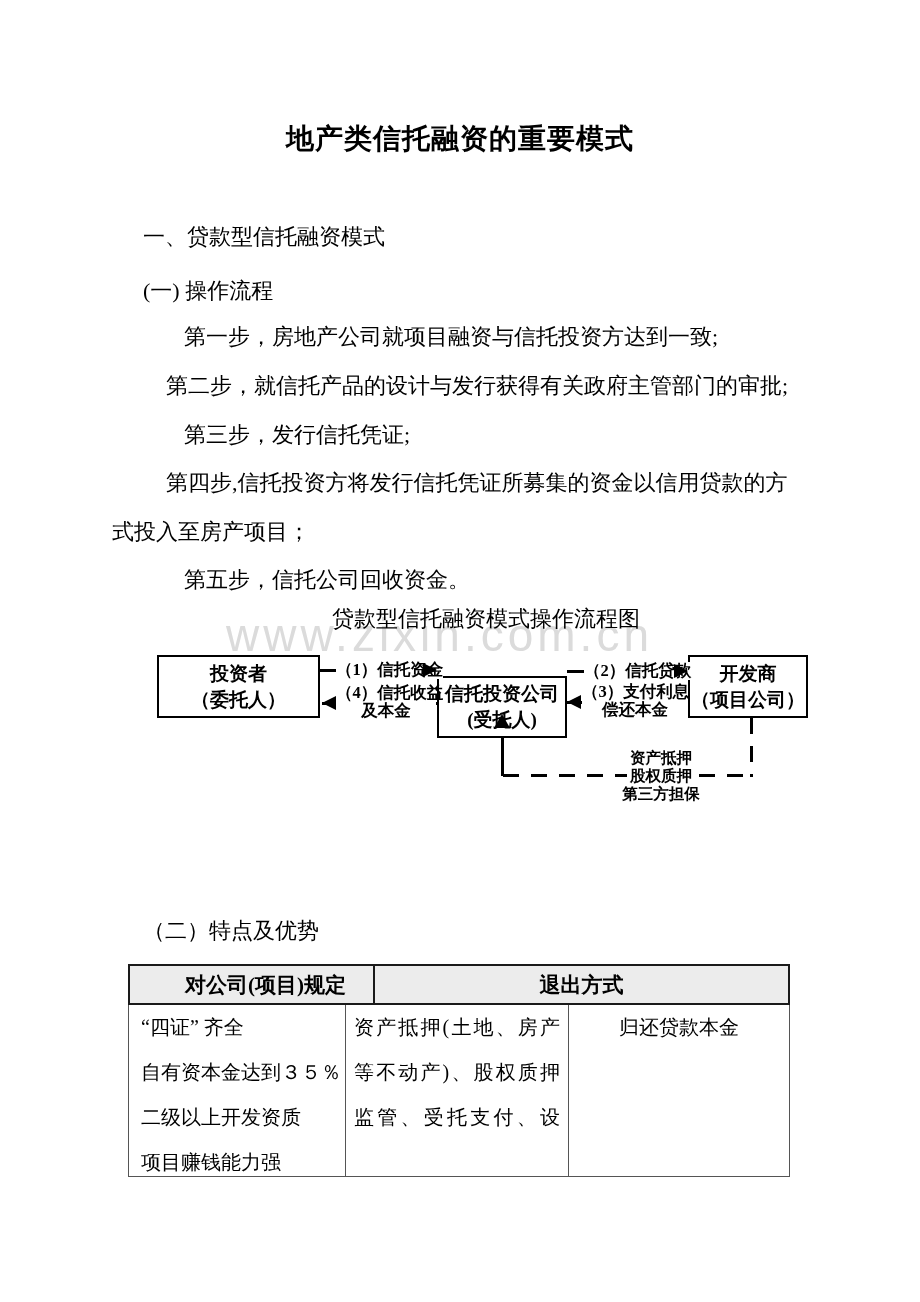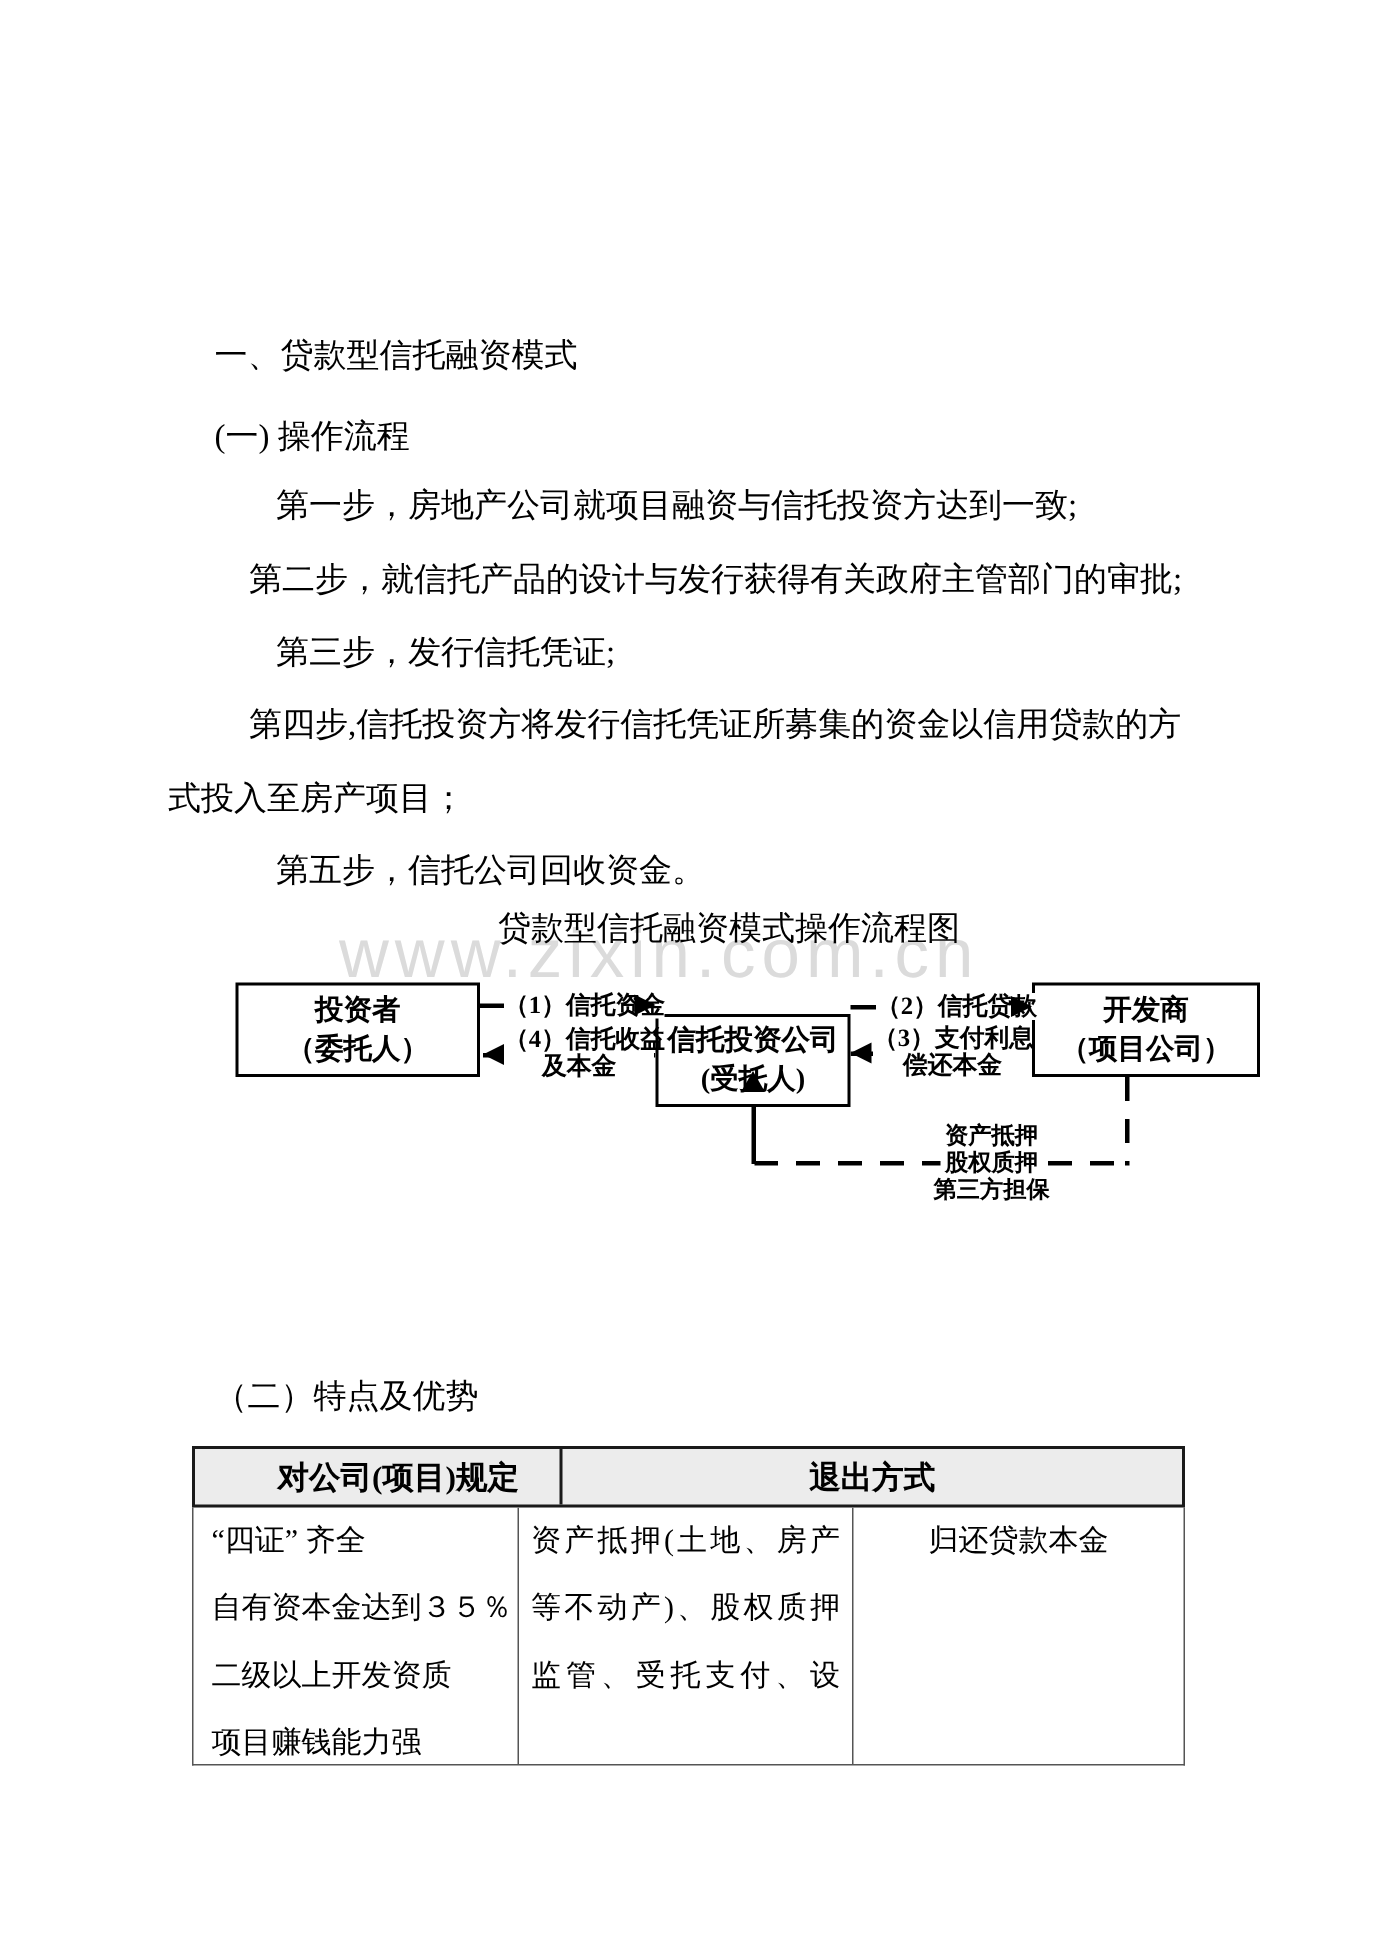--- a/index.html
+++ b/index.html
@@ -47,21 +47,21 @@
   .fbox {
     border: 2.5px solid #000;
     background: #fff;
     display: flex; flex-direction: column;
     align-items: center; justify-content: center;
     font-weight: 700; font-size: 19px; line-height: 26px;
     text-align: left; z-index: 2;
   }
   .box1 { left: 157px; top: 655px; width: 163px; height: 63px; }
   .box2 { left: 437px; top: 655px; width: 130px; height: 62px; margin-top: 21px; }
-  .box3 { left: 688px; top: 655px; width: 152px; height: 63px; }
+  .box3 { left: 688px; top: 655px; width: 120px; height: 63px; }
 
   .hline { height: 2.5px; background: #000; z-index: 1; }
   .line-a1 { left: 320px; top: 669px; width: 117px; }
   .line-a4 { left: 322px; top: 702px; width: 115px; }
   .line-a2 { left: 567px; top: 670px; width: 121px; }
   .line-a3 { left: 567px; top: 701px; width: 121px; }
 
   .head-r { width: 0; height: 0; border-top: 7px solid transparent;
             border-bottom: 7px solid transparent; border-left: 14px solid #000; z-index: 3; }
   .head-l { width: 0; height: 0; border-top: 7px solid transparent;
@@ -124,20 +124,21 @@
   .bline { line-height: 45px; height: 45px; white-space: nowrap; }
   .bline-j { text-align: justify; text-align-last: justify; }
 </style>
 </head>
 <body>
 
 <div class="page">
 
   <div class="abs watermark">www.zixin.com.cn</div>
 
+  <div class="abs doc-title">地产类信托融资的重要模式</div>
 
   <div class="abs heading h1">一、贷款型信托融资模式</div>
   <div class="abs heading h1sub">(一) 操作流程</div>
 
   <div class="abs step pos-s1">第一步，房地产公司就项目融资与信托投资方达到一致;</div>
   <div class="abs step pos-s2">第二步，就信托产品的设计与发行获得有关政府主管部门的审批;</div>
   <div class="abs step pos-s3">第三步，发行信托凭证;</div>
   <div class="abs step pos-s4">第四步,信托投资方将发行信托凭证所募集的资金以信用贷款的方</div>
   <div class="abs step pos-s5">式投入至房产项目；</div>
   <div class="abs step pos-s6">第五步，信托公司回收资金。</div>

